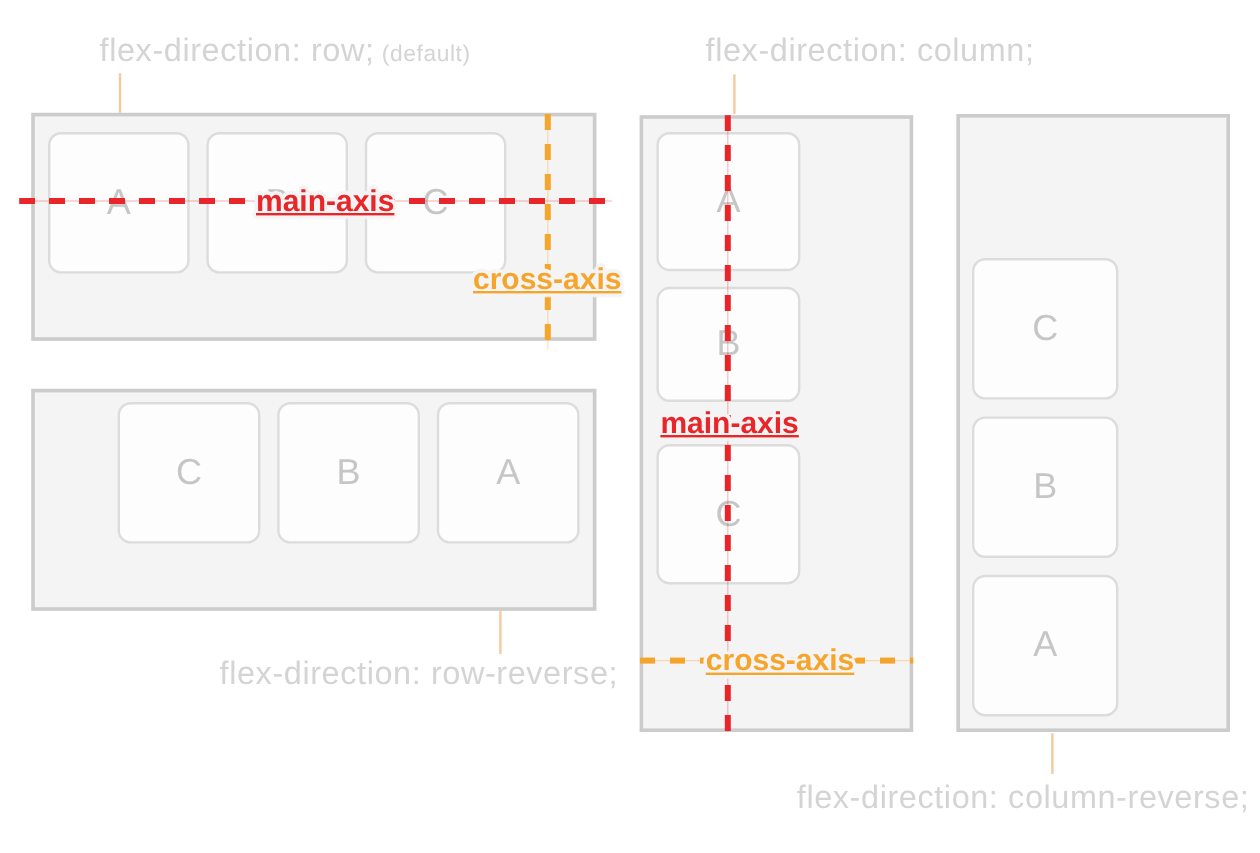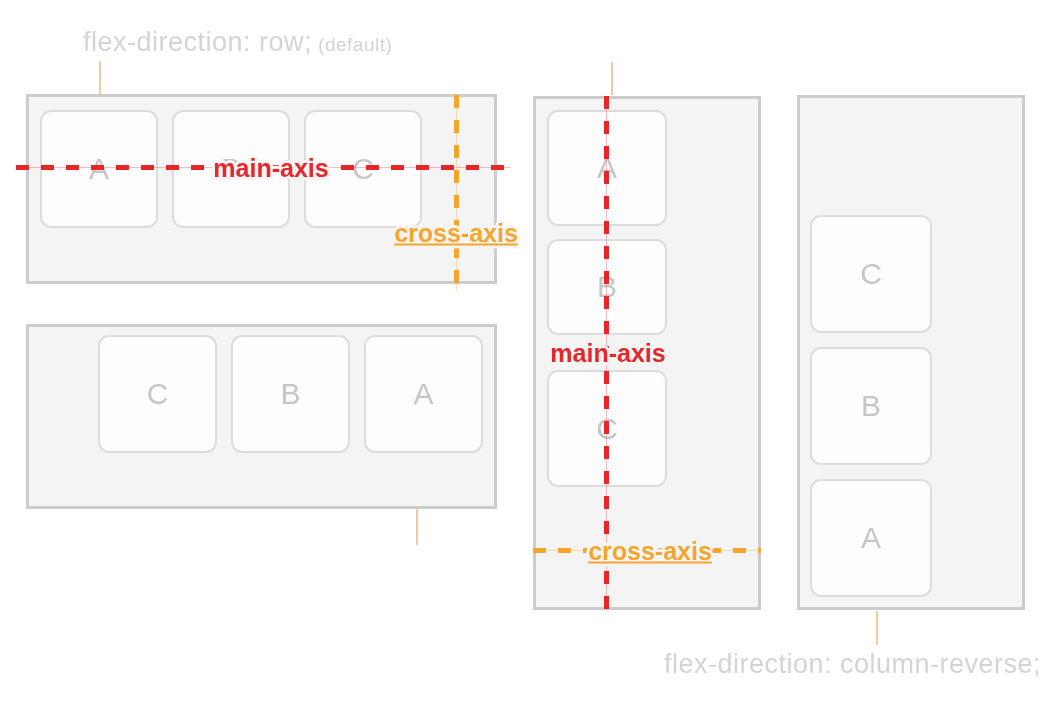--- a/index.html
+++ b/index.html
@@ -77,21 +77,21 @@
     transform:translate(-50%,-50%);
     font-size:25px;
     font-weight:bold;
     white-space:nowrap;
     text-shadow:
       -2px -2px 0 var(--container-fill), 2px -2px 0 var(--container-fill),
       -2px  2px 0 var(--container-fill), 2px  2px 0 var(--container-fill),
       -3px  0   0 var(--container-fill), 3px  0   0 var(--container-fill),
        0   -3px 0 var(--container-fill), 0    3px 0 var(--container-fill);
   }
-  .axis-label.main{color:var(--red);}
+  .axis-label.main{color:var(--red);text-decoration:underline;}
   .axis-label.cross{color:var(--orange);text-decoration:underline;}
 </style>
 </head>
 <body>
 
 <div class="stage">
 
   <div class="panel-label" style="left:44px;top:27px;"><span>flex-direction: row;</span><span class="suffix">(default)</span></div>
   <div class="connector" style="left:99px;top:61px;height:33px;"></div>
 
@@ -103,21 +103,23 @@
   <div class="axis-h red" style="left:16px;top:165px;width:494px;"></div>
   <div class="axis-v orange" style="left:454px;top:95px;height:196px;"></div>
   <div class="axis-label main" style="left:271px;top:168px;">main-axis</div>
   <div class="axis-label cross" style="left:456px;top:233px;">cross-axis</div>
 
   <div class="flex-container" style="left:26px;top:324px;width:471px;height:185px;"></div>
   <div class="flex-item" style="left:98px;top:335px;width:119px;height:118px;">C</div>
   <div class="flex-item" style="left:231px;top:335px;width:119px;height:118px;">B</div>
   <div class="flex-item" style="left:364px;top:335px;width:119px;height:118px;">A</div>
   <div class="connector" style="left:416px;top:509px;height:36px;"></div>
+  <div class="panel-label" style="left:144px;top:546px;">flex-direction: row-reverse;</div>
 
+  <div class="panel-label" style="left:549px;top:27px;">flex-direction: column;</div>
   <div class="connector" style="left:611px;top:62px;height:33px;"></div>
 
   <div class="flex-container" style="left:533px;top:96px;width:228px;height:514px;"></div>
   <div class="flex-item" style="left:547px;top:110px;width:120px;height:116px;">A</div>
   <div class="flex-item" style="left:547px;top:239px;width:120px;height:96px;">B</div>
   <div class="flex-item" style="left:547px;top:370px;width:120px;height:117px;">C</div>
 
   <div class="axis-v red" style="left:604px;top:96px;height:514px;"></div>
   <div class="axis-h orange" style="left:533px;top:548px;width:228px;"></div>
   <div class="axis-label main" style="left:608px;top:353px;">main-axis</div>

